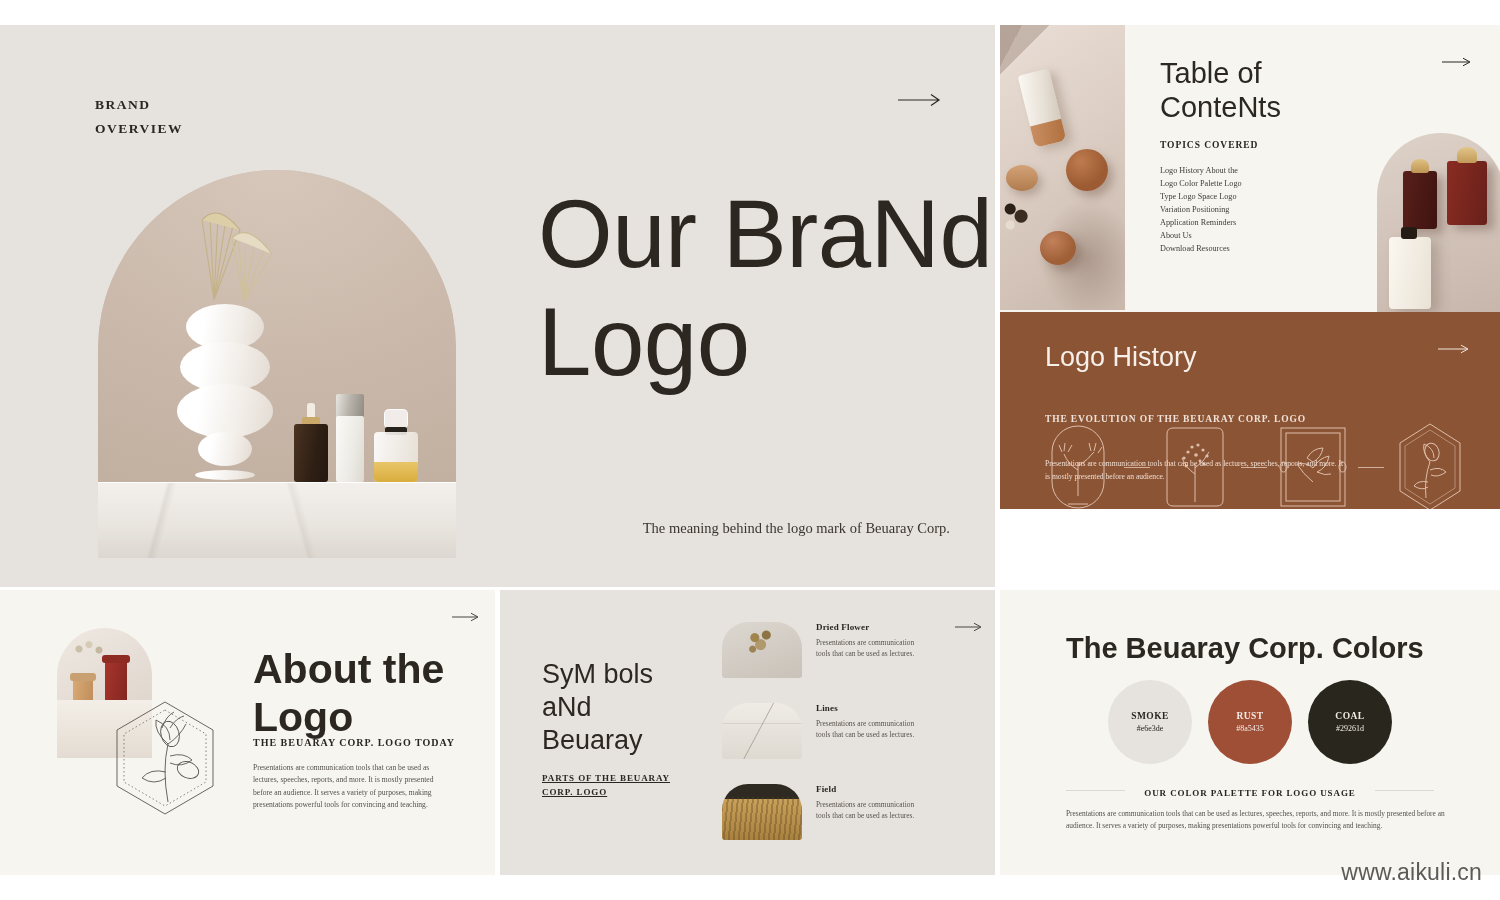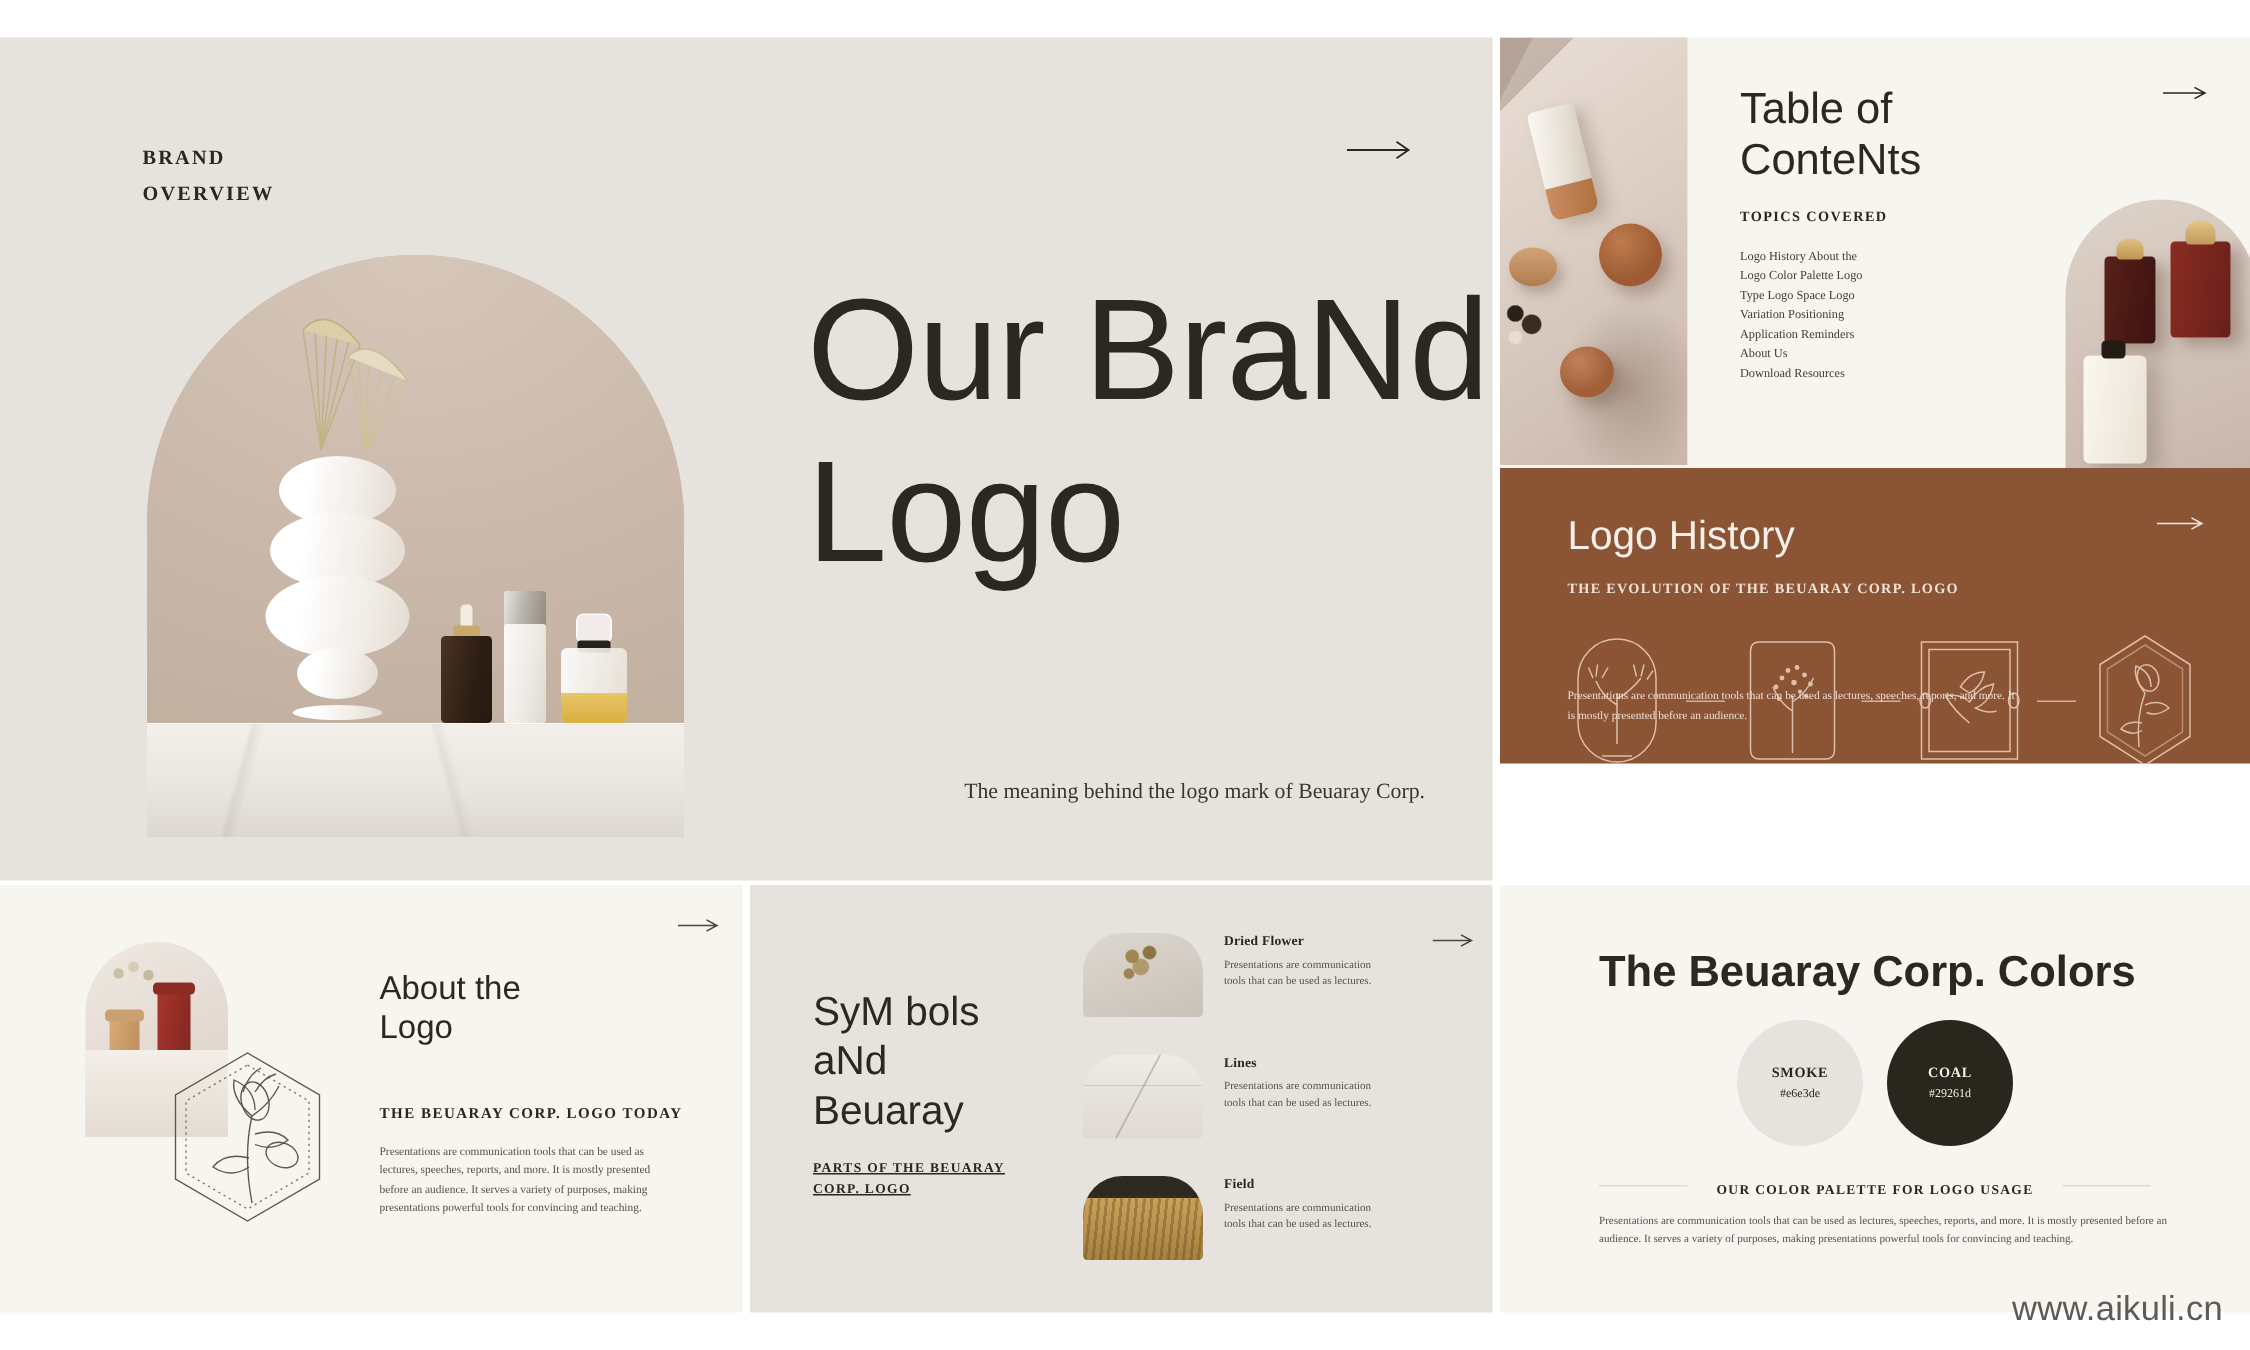--- a/index.html
+++ b/index.html
@@ -13,21 +13,21 @@
 
   .slide { position: absolute; overflow: hidden; }
 
   
   .bg-smoke   { background: #e6e3de; }
   .bg-offwhite{ background: #f5f4ef; }
   .bg-rust    { background: #8a5435; }
   .bg-cream   { background: #f6f5f0; }
 
   
-  .serif { font-family: "Liberation Serif", serif; }
+  .serif { font-family: "Liberation Serif", serif; margin-top: 26px; }
 
   .eyebrow {
     font-family: "Liberation Serif", serif;
     font-weight: 700; letter-spacing: .10em; color: #2a2620;
   }
   .body-copy {
     font-family: "Liberation Serif", serif;
     color: #55504a; line-height: 1.62;
   }
 
@@ -222,21 +222,21 @@
     background:#8e2c24; border-radius:3px; }
   .cloth { position: absolute; left: 0; right: 0; bottom: 0; height: 58px;
     background: linear-gradient(#f3eee7,#e4dcd2); }
   .sprig { position: absolute; left: 14px; top: 10px; width: 40px; height: 22px;
     background:
       radial-gradient(circle at 20% 50%, #cbbfa8 0 3px, transparent 4px),
       radial-gradient(circle at 45% 30%, #d6cbb6 0 3px, transparent 4px),
       radial-gradient(circle at 70% 55%, #c5b8a0 0 3px, transparent 4px); }
   #slide-about .ab-hex { position: absolute; left: 110px; top: 108px; width: 110px; height: 120px; }
   #slide-about .ab-title { position: absolute; left: 253px; top: 56px;
-    font-size: 22px; line-height: 1.17; color: #2c2821; font-weight: 400; }
+    font-size: 41px; line-height: 1.17; color: #2c2821; font-weight: 700; }
   #slide-about .ab-eyebrow { position: absolute; left: 253px; top: 147px; font-size: 10px; }
   #slide-about .ab-copy { position: absolute; left: 253px; top: 172px; width: 196px;
     font-size: 7.6px; }
 
   
   #slide-symbols { left: 500px; top: 590px; width: 495px; height: 285px; }
   #slide-symbols .sy-arrow { position: absolute; left: 455px; top: 32px; }
   #slide-symbols .sy-title { position: absolute; left: 42px; top: 68px; width: 210px;
     font-size: 27px; line-height: 1.22; color: #2c2821; font-weight: 400; }
   #slide-symbols .sy-eyebrow { position: absolute; left: 42px; top: 182px; width: 180px;
@@ -551,20 +551,24 @@
   </section>
 
   <section class="slide bg-cream" id="slide-colors">
     <h2 class="co-title">The Beuaray Corp. Colors</h2>
 
     <div class="co-swatches">
       <div class="swatch" id="sw0" style="background: rgb(230, 227, 222); color: rgb(42, 38, 32); align-items: center;">
         <div class="sw-name">SMOKE</div>
         <div class="sw-hex">#e6e3de</div>
       </div>
+      <div class="swatch" id="sw1" style="background: rgb(158, 79, 53); color: rgb(246, 236, 230);">
+        <div class="sw-name">RUST</div>
+        <div class="sw-hex">#8a5435</div>
+      </div>
       <div class="swatch" id="sw2" style="background: rgb(41, 38, 29); color: rgb(239, 234, 226);">
         <div class="sw-name">COAL</div>
         <div class="sw-hex">#29261d</div>
       </div>
     </div>
 
     <div class="co-rule"></div>
     <div class="co-eyebrow eyebrow" style="background:#f6f5f0;display:inline-block;left:50%;transform:translateX(-50%);padding:0 10px;width:auto;">OUR COLOR PALETTE FOR LOGO USAGE</div>
     <p class="co-copy body-copy">Presentations are communication tools that can be used as lectures, speeches, reports, and more. It is mostly presented before an audience. It serves a variety of purposes, making presentations powerful tools for convincing and teaching.</p>
   </section>

